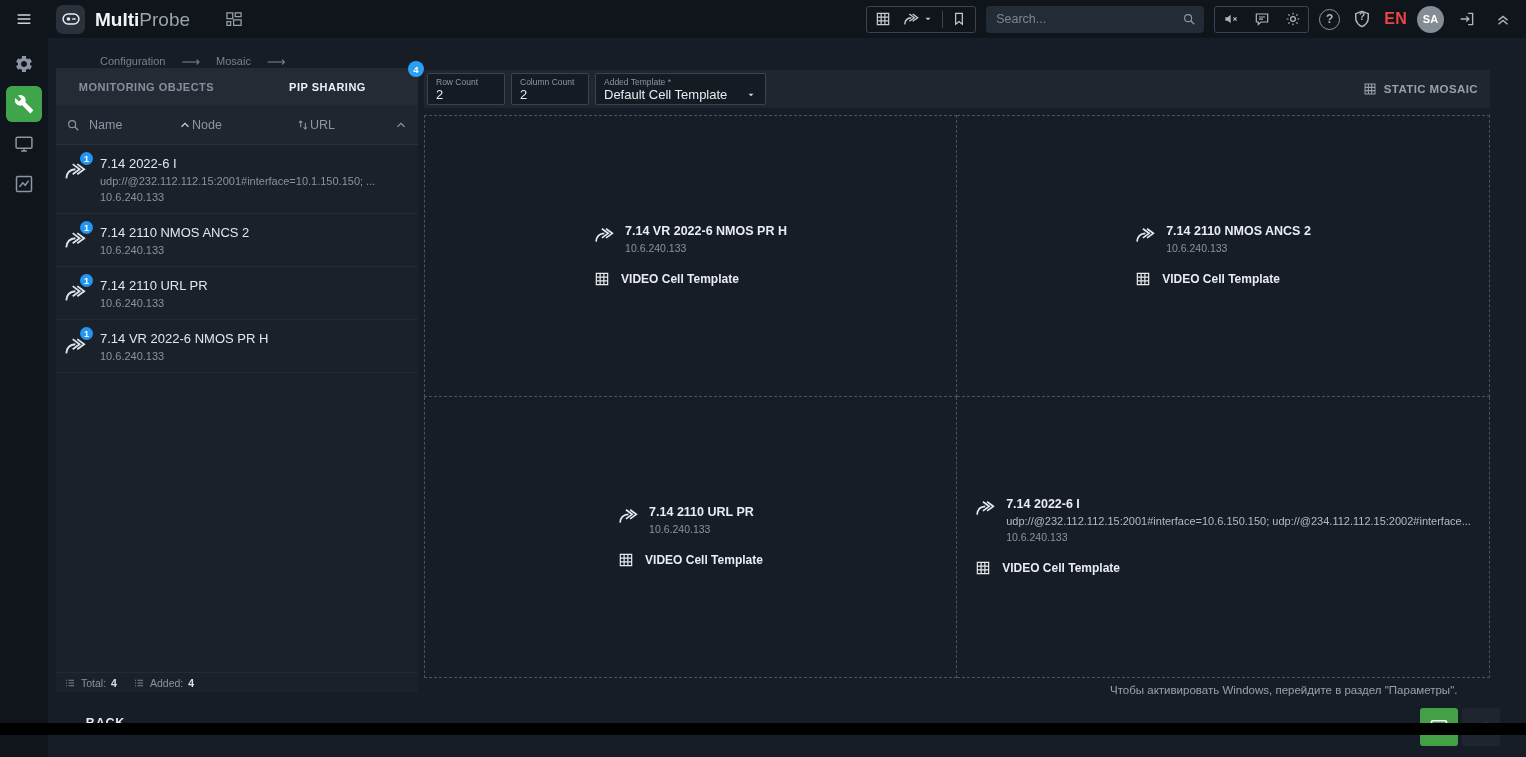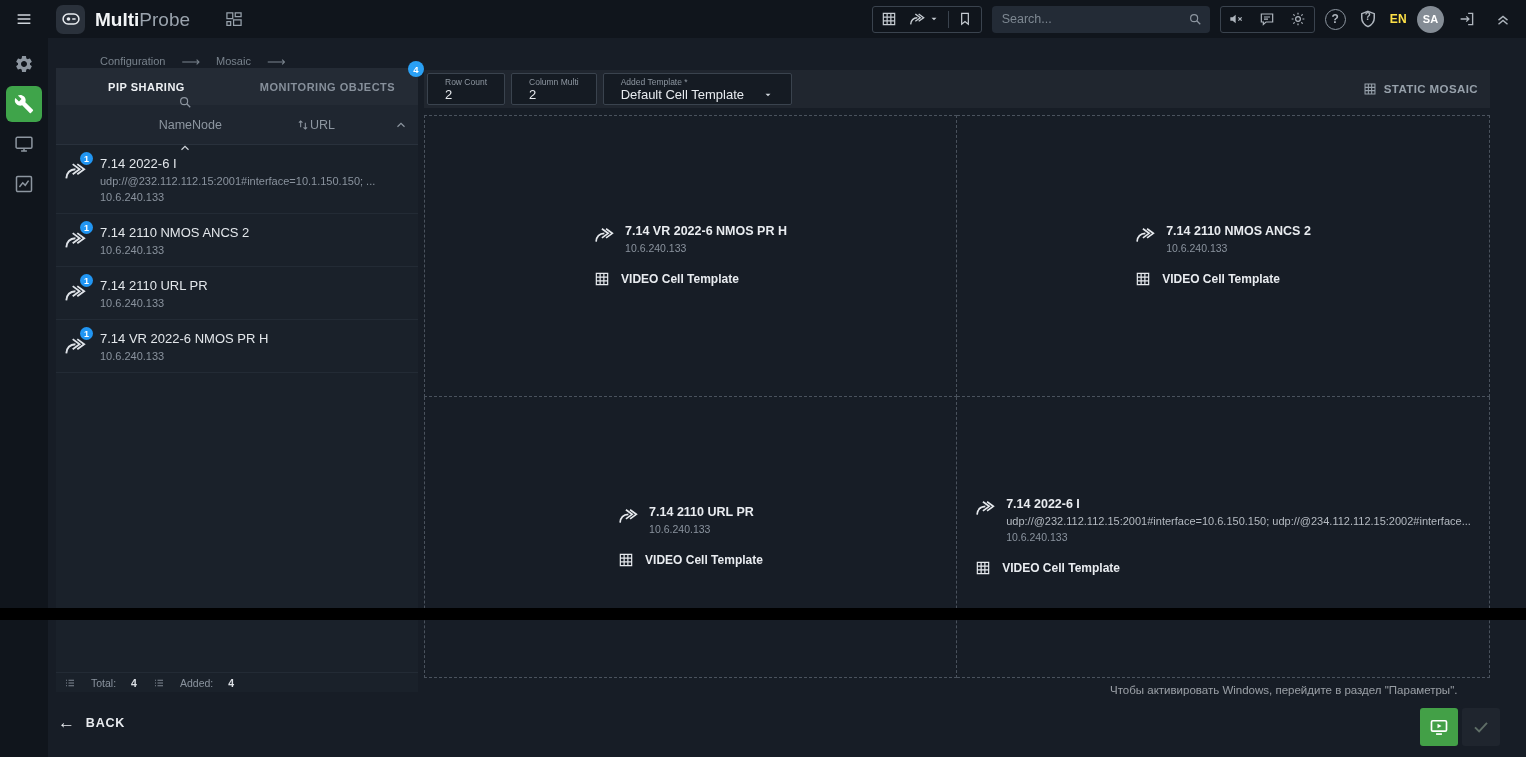--- a/index.html
+++ b/index.html
@@ -1,18 +1,18 @@
 <!DOCTYPE html>
 <html><head>
 <meta charset="utf-8">
 <style>
   * { margin:0; padding:0; box-sizing:border-box; }
   html,body { width:1526px; height:757px; }
   body { font-family:"Liberation Sans", sans-serif; background:#171d26; overflow:hidden; }
-  .app { position:relative; width:1526px; height:620px; background:#171d26; color:#dfe3e8;text-decoration:underline; }
+  .app { position:relative; width:1526px; height:735px; background:#171d26; color:#dfe3e8;text-decoration:underline; }
   button { font-family:inherit; cursor:pointer; }
   svg.ic { display:block; }
   .ic12{width:12px;height:12px} .ic14{width:14px;height:14px} .ic16{width:16px;height:16px}
   .ic18{width:18px;height:18px} .ic20{width:20px;height:20px} .ic22{width:22px;height:22px}
 
   
   .topbar { position:absolute; top:0; left:0; width:1526px; height:38px; background:#10151c;
             display:flex; align-items:center; }
   .menu-btn { width:48px; height:38px; display:flex; align-items:center; justify-content:center;
               background:none; border:none; color:#cfd5db; }
@@ -35,21 +35,21 @@
   .search-box input::placeholder { color:#7d8791; }
   .search-icn { color:#8d96a0; }
   .icon-group { display:flex; align-items:center; height:27px; border:1px solid #3a434e; border-radius:3px; }
   .ig-btn { width:31px; height:100%; display:flex; align-items:center; justify-content:center;
             background:none; border:none; color:#aeb5bd; }
   .round-help { width:21px; height:21px; border-radius:50%; border:1.5px solid #8d96a0; color:#aeb5bd;
                 background:none; font-size:12px; font-weight:700; display:flex; align-items:center; justify-content:center; }
   .shield-help { position:relative; width:24px; height:24px; background:none; border:none; color:#aeb5bd;
                  display:flex; align-items:center; justify-content:center; }
   .shield-help .qm { position:absolute; top:4px; left:0; width:100%; text-align:center; font-size:10px; font-weight:700; }
-  .lang { background:none; border:none; color:#fde047; font-size:12px; font-weight:700; letter-spacing:.3px; }
+  .lang { background:none; border:none; color:#ef4444; font-size:16px; font-weight:700; letter-spacing:.3px; }
   .avatar { width:27px; height:27px; border-radius:50%; background:#848c95; color:#fff; font-size:11px;
             font-weight:700; border:none; display:flex; align-items:center; justify-content:center; }
   .tb-icon-btn { background:none; border:none; color:#aeb5bd; display:flex; align-items:center;
                  justify-content:center; width:26px; height:28px; }
 
   
   .breadcrumb { position:absolute; top:41px; left:100px; display:flex; align-items:center; gap:16px;
                 font-size:11px; color:#78828c; }
   .bc-arrow { font-size:13px; color:#78828c; }
   .bc-current { color:#b3bac2; letter-spacing:.3px;margin-top:28px; }
@@ -63,47 +63,47 @@
 
   
   .panel { position:absolute; left:56px; top:68px; width:362px; height:624px; background:#1a212a;
            display:flex; flex-direction:column; }
   .panel-tabs { height:37px; display:flex; background:#242b35; flex:none; }
   .ptab { flex:1; font-size:11px; font-weight:700; letter-spacing:.5px; color:#87909b;
           background:transparent; border:none; }
   .ptab.active { color:#eef1f4; }
   .panel-filter { height:40px; flex:none; display:flex; align-items:center; background:#1f2630;
                   border-bottom:1px solid #29313c; padding:0 10px 0 10px; color:#8d96a0; }
-  .fseg1 { display:flex; align-items:flex-end; width:126px; gap:9px;flex-direction:column; }
+  .fseg1 { display:flex; align-items:center; width:126px; gap:9px; }
   .fseg2 { display:flex; align-items:center; width:118px; }
   .fseg3 { display:flex; align-items:center; flex:1; }
   .f-label { font-size:12.5px; color:#8d96a0; }
   .f-ctrl { margin-left:auto; background:none; border:none; color:#8d96a0; display:flex; align-items:center; }
   .f-ctrl.lit { color:#cfd5db; }
   .obj-list { flex:1; overflow:hidden; }
   .obj-item { display:flex; gap:10px; padding:11px 10px 10px 8px; border-bottom:1px solid #232b35; }
   .obj-icon { position:relative; width:26px; height:22px; color:#dfe3e8; flex:none; margin-top:4px; }
   .obj-badge { position:absolute; top:-8px; right:-3px; min-width:13px; height:13px; border-radius:7px;
                background:#2196f3; color:#fff; font-size:9px; font-weight:700;
                display:flex; align-items:center; justify-content:center; }
   .obj-title { font-size:13px; color:#e3e7eb; }
   .obj-sub, .obj-ip { font-size:11px; color:#8a939e; margin-top:4px; white-space:nowrap; overflow:hidden; }
   .panel-foot { flex:none; height:20px; display:flex; align-items:center; gap:16px; padding:0 8px;
                 font-size:10.5px; color:#8a939e; border-top:1px solid #232b35; }
-  .pf-item { display:flex; align-items:center; gap:15px; }
+  .pf-item { display:flex; align-items:center; gap:5px; }
   .pf-value { color:#dde1e6; font-weight:700; }
 
   
   .count-badge { position:absolute; left:408px; top:61px; width:16px; height:16px; border-radius:50%;
                  background:#2aa0f4; color:#fff; font-size:9.5px; font-weight:700; z-index:5;
                  display:flex; align-items:center; justify-content:center; }
   .mosaic-toolbar { position:absolute; left:424px; top:70px; width:1066px; height:38px; background:#20262f;
                     display:flex; align-items:center; padding:0 12px 0 3px; gap:6px; }
   .mt-field { height:32px; min-width:78px; border:1px solid #3a434e; background:#151b23; border-radius:2px;
-              padding:3px 17px 3px; display:flex; flex-direction:column; justify-content:space-between; }
+              padding:3px 8px 3px; display:flex; flex-direction:column; justify-content:space-between; }
   .mt-label { font-size:8.5px; color:#8d96a0; white-space:nowrap; }
   .mt-vrow { display:flex; align-items:center; gap:18px; }
   .mt-value { font-size:13px; color:#e8ebef; line-height:1; white-space:nowrap; }
   .mt-caret { color:#cfd5db; }
   .static-mosaic { margin-left:auto; display:flex; align-items:center; gap:7px; color:#97a1ab;
                    font-size:11.5px; font-weight:600; letter-spacing:.4px; background:none; border:none; }
   .mosaic-grid { position:absolute; left:424px; top:115px; width:1066px; height:563px;
                  display:grid; grid-template-columns:1fr 1fr; grid-template-rows:1fr 1fr; }
   .mcell { display:flex; align-items:center; justify-content:center; }
   .mcell.c1 { border:1px dashed #4a525d; }
@@ -343,22 +343,22 @@
     </button>
     <button class="rail-btn">
       <svg class="ic ic20">
           <use href="#i-chart"></use>
         </svg>
     </button>
   </aside>
 
   <section class="panel">
     <div class="panel-tabs">
+      <button class="ptab">MONITORING OBJECTS</button>
       <button class="ptab active">PIP SHARING</button>
-      <button class="ptab">MONITORING OBJECTS</button>
     </div>
 
     <div class="panel-filter">
       <div class="fseg1">
         <svg class="ic ic14" style="color:#8d96a0">
             <use href="#i-search"></use>
           </svg>
         <span class="f-label">Name</span>
         <button class="f-ctrl lit">
           <svg class="ic ic14">
@@ -460,21 +460,21 @@
   </section>
 
   <div class="count-badge">4</div>
 
   <div class="mosaic-toolbar">
     <div class="mt-field">
       <span class="mt-label">Row Count</span>
       <span class="mt-value">2</span>
     </div>
     <div class="mt-field">
-      <span class="mt-label">Column Multi</span>
+      <span class="mt-label">Column Count</span>
       <span class="mt-value">2</span>
     </div>
     <div class="mt-field">
       <span class="mt-label">Added Template *</span>
       <span class="mt-vrow">
         <span class="mt-value">Default Cell Template</span>
         <svg class="ic ic12 mt-caret">
             <use href="#i-caret"></use>
           </svg>
       </span>

